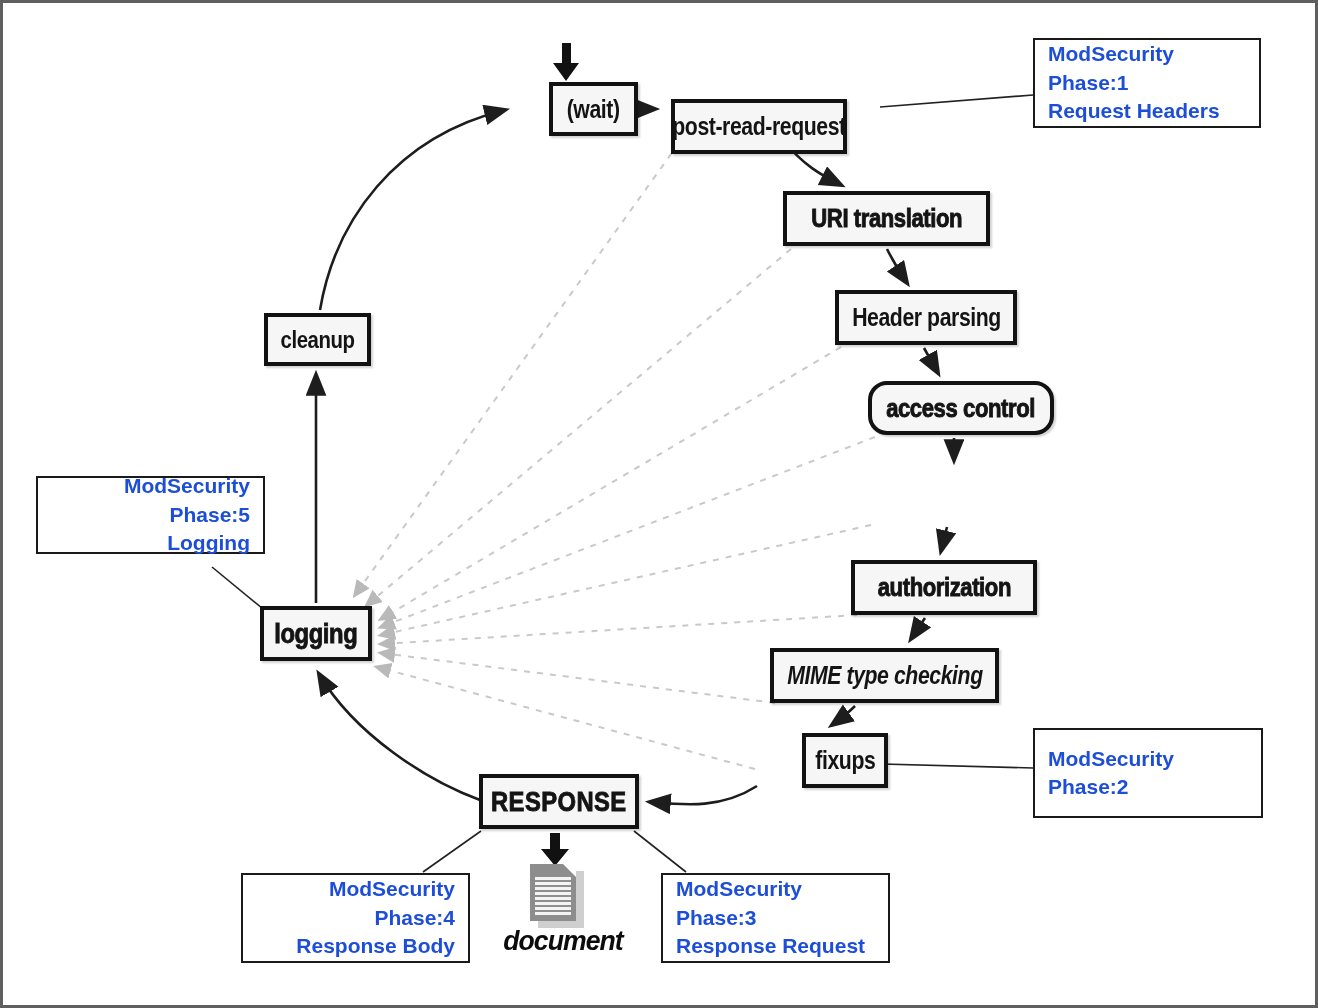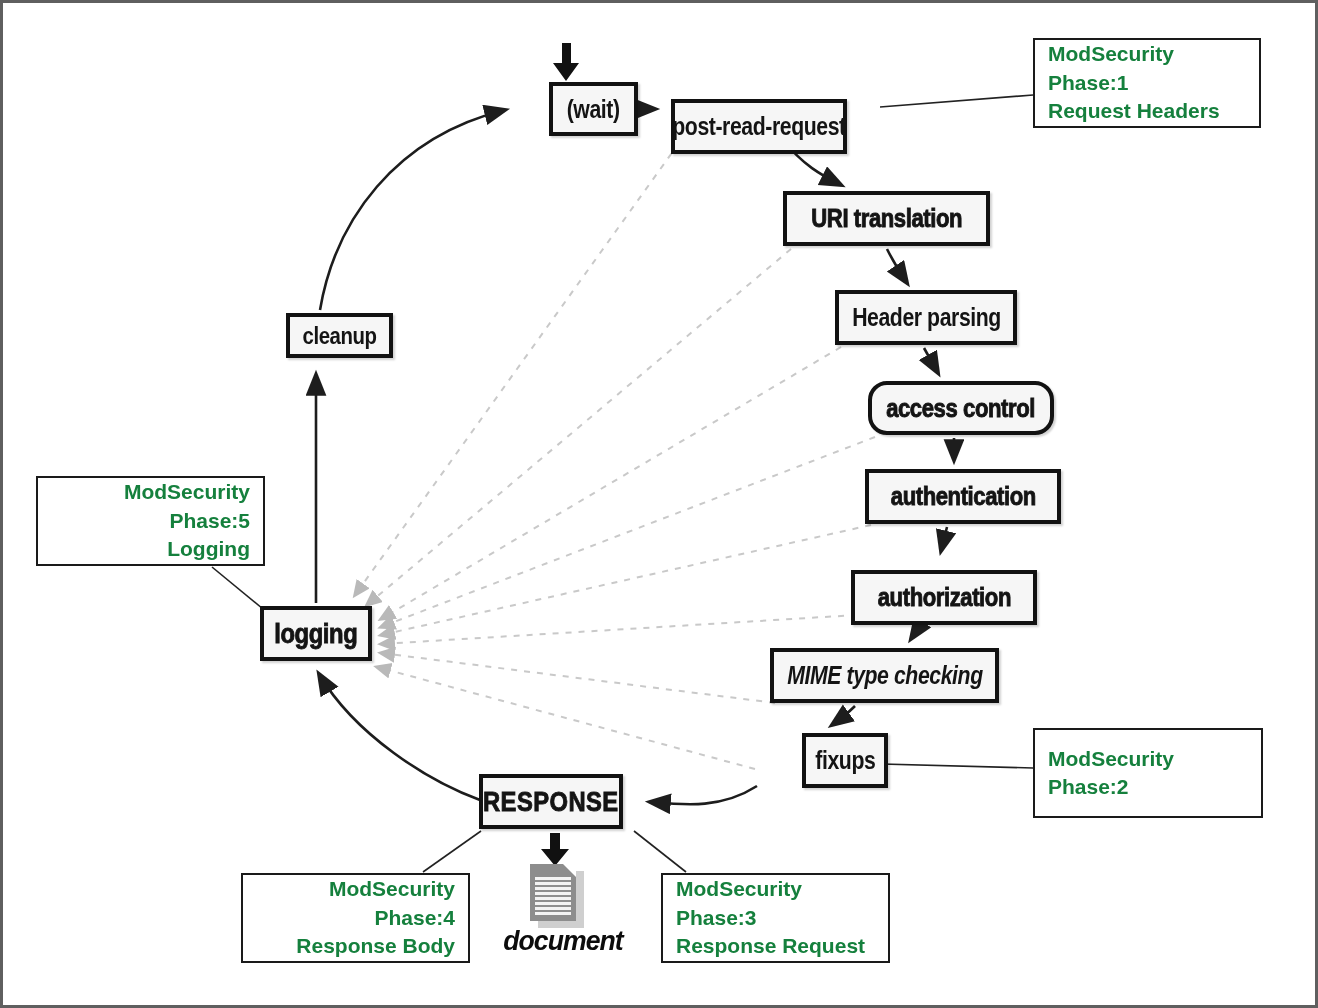--- a/index.html
+++ b/index.html
@@ -21,39 +21,39 @@
     transform:scaleX(.85);letter-spacing:-0.5px;
   }
   .node.heavy .nl{-webkit-text-stroke:0.9px #141414;}
 
   .n-wait{left:518px;top:79px;width:89px;height:54px;margin-left:28px;}   .n-wait .nl{font-size:25px;}
   .n-prr{left:668px;top:96px;width:176px;height:55px;}   .n-prr .nl{font-size:25px;}
   .n-uri{left:780px;top:188px;width:207px;height:55px;}  .n-uri .nl{font-size:26px;}
   .n-hp{left:832px;top:287px;width:182px;height:55px;}   .n-hp .nl{font-size:25px;}
   .n-ac{left:865px;top:378px;width:186px;height:54px;border-radius:19px;}   .n-ac .nl{font-size:26px;}
   .n-auth{left:862px;top:466px;width:196px;height:55px;} .n-auth .nl{font-size:26px;}
-  .n-authz{left:848px;top:557px;width:186px;height:55px;margin-top:10px;}.n-authz .nl{font-size:26px;}
+  .n-authz{left:848px;top:557px;width:186px;height:55px;}.n-authz .nl{font-size:26px;}
   .n-mime{left:767px;top:645px;width:229px;height:55px;font-style:italic;} .n-mime .nl{font-size:25px;}
   .n-fix{left:752px;top:730px;width:86px;height:55px;margin-left:47px;}   .n-fix .nl{font-size:25px;}
-  .n-resp{left:476px;top:771px;width:144px;height:55px;} .n-resp .nl{font-size:28px;letter-spacing:0.5px;}
+  .n-resp{left:476px;top:771px;width:160px;height:55px;} .n-resp .nl{font-size:28px;letter-spacing:0.5px;}
   .n-log{left:257px;top:603px;width:112px;height:55px;}  .n-log .nl{font-size:28px;}
-  .n-clean{left:261px;top:310px;width:107px;height:45px;margin-left:22px;}.n-clean .nl{font-size:24px;}
+  .n-clean{left:261px;top:310px;width:107px;height:53px;}.n-clean .nl{font-size:24px;}
 
   
   .callout{
     position:absolute;border:2px solid #1a1a1a;background:#ffffff;
     box-sizing:border-box;display:flex;flex-direction:column;justify-content:center;
-    padding:6px 13px;font-weight:bold;font-size:21px;line-height:1.35;color:#15803d;
+    padding:6px 13px;font-weight:bold;font-size:21px;line-height:1.35;color:#1d4ed8;
   }
   .callout.right{text-align:right;}
   .c-p1{left:1030px;top:35px;width:228px;height:90px;}
   .c-p2{left:1030px;top:725px;width:230px;height:90px;}
   .c-p3{left:658px;top:870px;width:229px;height:90px;}
   .c-p4{left:238px;top:870px;width:229px;height:90px;}
-  .c-p5{left:33px;top:473px;width:229px;height:90px;padding-left:16px;}
+  .c-p5{left:33px;top:473px;width:229px;height:78px;padding-left:16px;}
 
   
   .doc-shadow{position:absolute;left:535px;top:868px;width:46px;height:57px;background:#cfcfcf;}
   .doc-page{position:absolute;left:527px;top:861px;width:46px;height:57px;background:#8d8d8d;}
   .doc-page::before{
     content:"";position:absolute;top:0;right:0;width:0;height:0;
     border-top:13px solid #ffffff;border-left:13px solid transparent;
   }
   .doc-lines{
     position:absolute;left:5px;right:5px;top:13px;bottom:6px;
@@ -126,23 +126,20 @@
     </div>
   <div class="node n-uri heavy">
     <span class="nl">URI translation</span>
     </div>
   <div class="node n-hp">
     <span class="nl">Header parsing</span>
     </div>
   <div class="node n-ac heavy">
     <span class="nl">access control</span>
     </div>
-  <div class="node n-auth heavy">
-    <span class="nl">authentication</span>
-    </div>
   <div class="node n-authz heavy">
     <span class="nl">authorization</span>
     </div>
   <div class="node n-mime">
     <span class="nl">MIME type checking</span>
     </div>
   <div class="node n-fix">
     <span class="nl">fixups</span>
     </div>
   <div class="node n-resp heavy">

